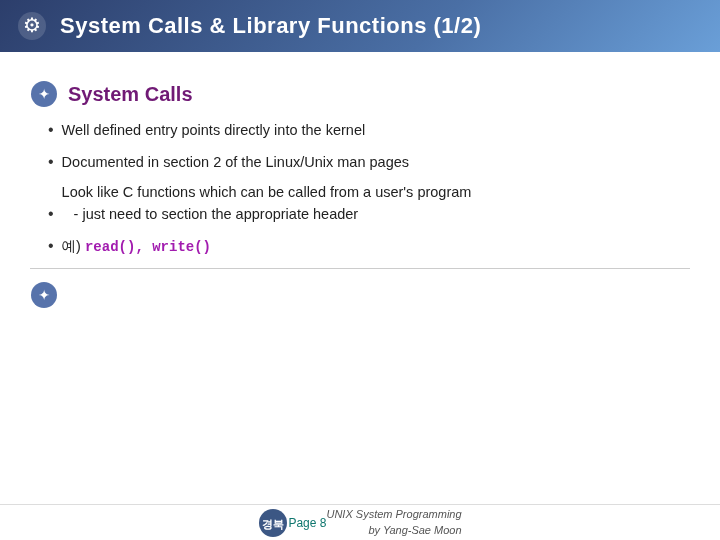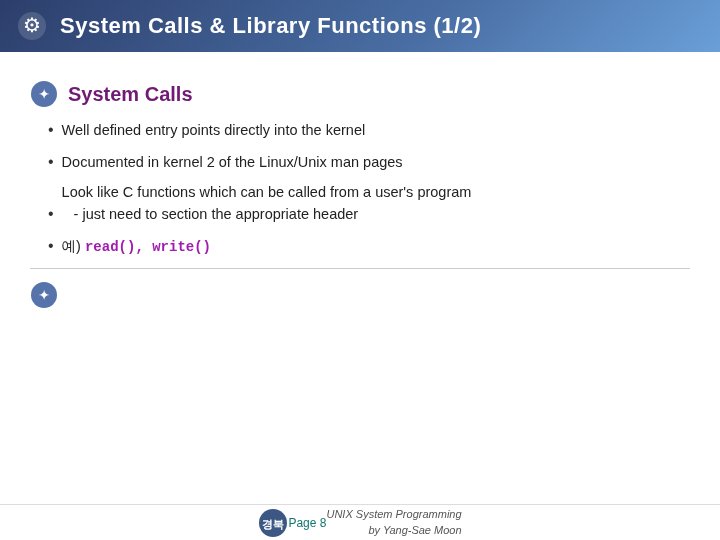--- a/index.html
+++ b/index.html
@@ -184,21 +184,21 @@
       <text x="14" y="19" text-anchor="middle" font-size="14" fill="#fff">✦</text>
     </svg>
     <span class="section-title">System Calls</span>
   </div>
 
   <ul class="bullet-list">
     <li>
       <span>Well defined entry points directly into the kernel</span>
     </li>
     <li>
-      <span>Documented in <span>kernel</span> 2 of the Linux/Unix man pages</span>
+      <span>Documented in <span>section</span> 2 of the Linux/Unix man pages</span>
     </li>
     <li>
       <span>
         Look like C functions which can be called from a user's program<br>
         <span class="indented-line">- just need to section the appropriate header</span>
       </span>
     </li>
     <li>
       <span>예) <code>read(), write()</code></span>
     </li>

